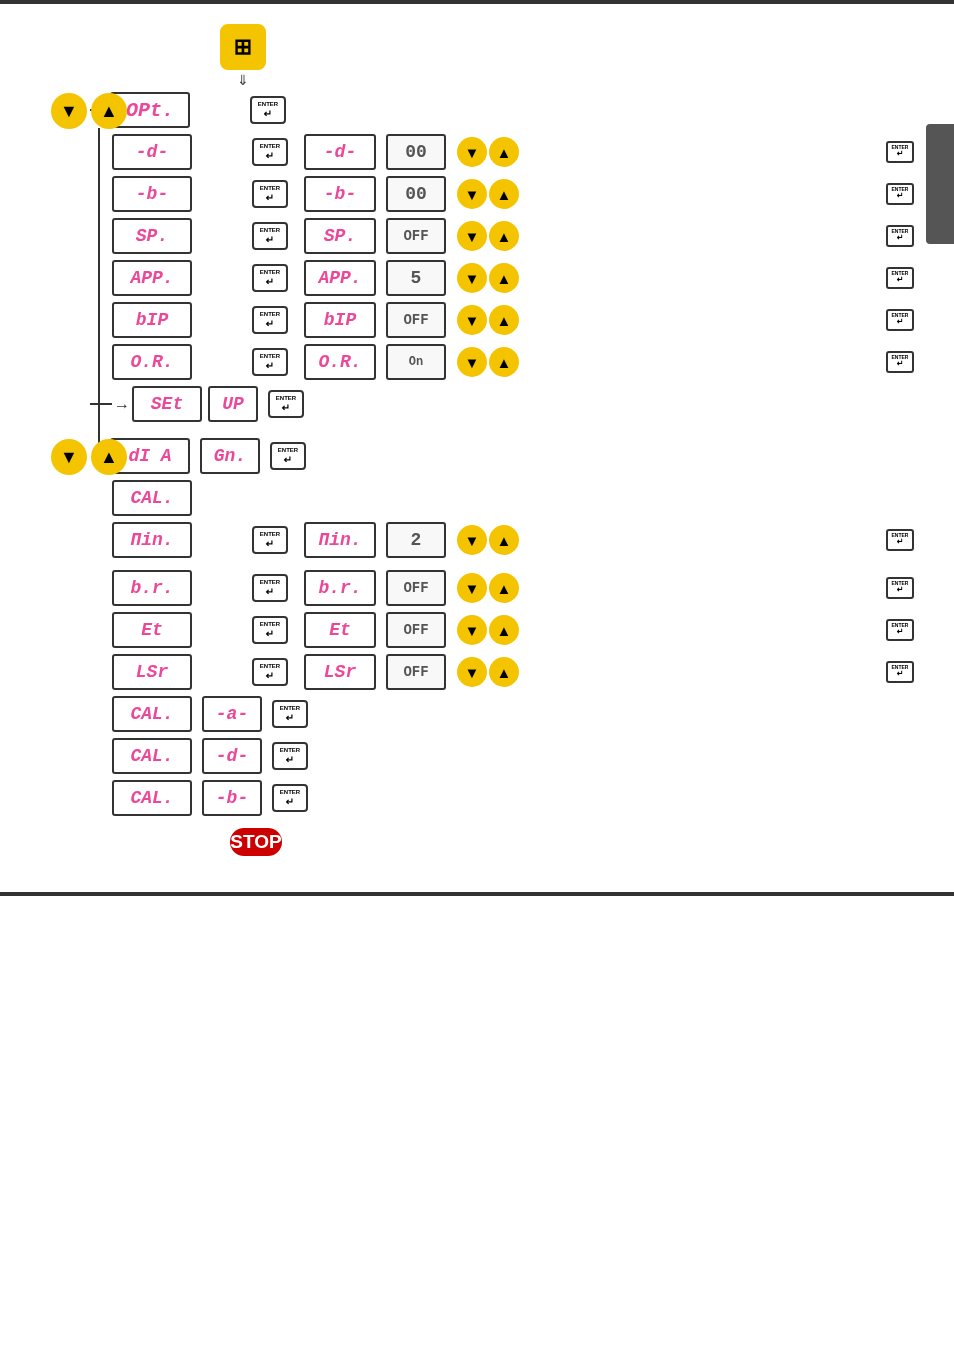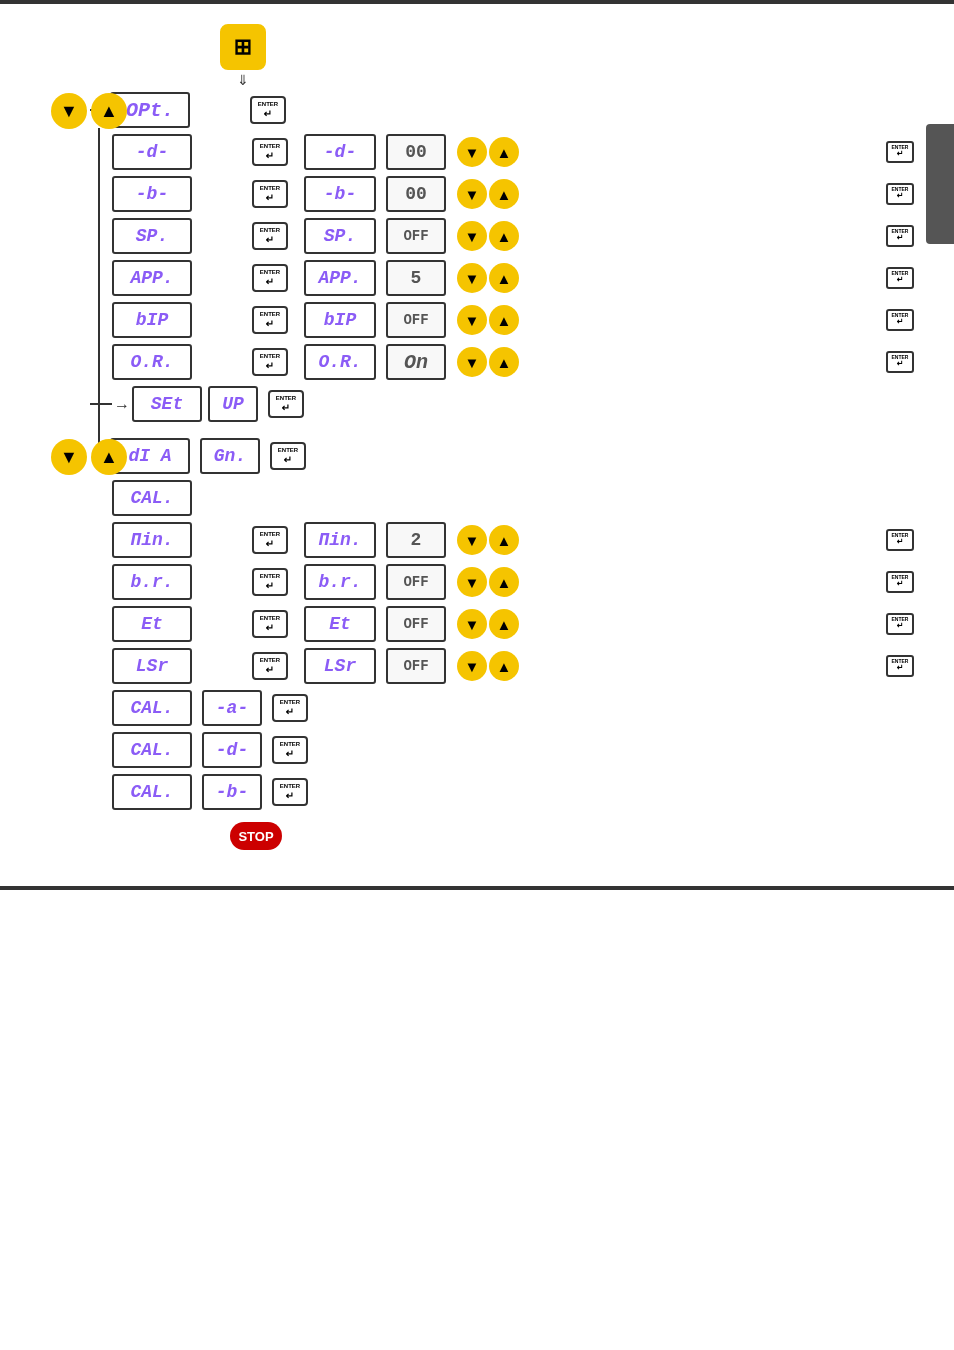--- a/index.html
+++ b/index.html
@@ -63,21 +63,21 @@
     .btn-red-round {
       display: inline-flex;
       align-items: center;
       justify-content: center;
       width: 52px;
       height: 28px;
       border-radius: 14px;
       background: #cc0000;
       color: #fff;
       font-weight: bold;
-      font-size: 13px;
+      font-size: 19px;
       cursor: pointer;
     }
     .btn-enter {
       display: inline-flex;
       align-items: center;
       justify-content: center;
       width: 36px;
       height: 28px;
       border: 2px solid #333;
       border-radius: 4px;
@@ -126,21 +126,21 @@
       justify-content: center;
       min-width: 72px;
       height: 36px;
       border: 2px solid #333;
       border-radius: 3px;
       background: #fff;
       font-family: 'Courier New', monospace;
       font-size: 18px;
       font-weight: bold;
       padding: 2px 6px;
-      color: #8b5cf6;
+      color: #ec4899;
     }
 
     
     .menu-icon-box {
       display: inline-flex;
       align-items: center;
       justify-content: center;
       width: 46px;
       height: 46px;
       border: 3px solid #F5C400;
@@ -312,21 +312,21 @@
       <div class="row" style="margin-left:22px; margin-bottom:6px;">
         <div class="display-box-label" style="min-width:80px; font-style:italic; font-size:18px;">O.R.</div>
         <div style="width:60px;"></div>
         <div class="btn-enter">
           <div style="font-size:6px; font-weight:bold;">ENTER</div>
           <div style="font-size:10px;">↵</div>
         </div>
         <div style="width:16px;"></div>
         <div class="display-box-label" style="min-width:72px; font-style:italic; font-size:18px;">O.R.</div>
         <div style="width:10px;"></div>
-        <div class="display-box" style="min-width:60px; font-size:20px;font-style:italic;">On</div>
+        <div class="display-box" style="min-width:60px; font-size:12px;">On</div>
         <div style="width:10px;"></div>
         <div class="btn-yellow-round" style="width:30px;height:30px;font-size:15px;">▼</div>
         <div class="btn-yellow-round" style="width:30px;height:30px;font-size:15px;">▲</div>
         <div style="flex:1;"></div>
         <div class="btn-enter-sm">
           <div style="font-size:5px; font-weight:bold;">ENTER</div>
           <div style="font-size:8px;">↵</div>
         </div>
       </div>
 
@@ -365,21 +365,21 @@
         </div>
       </div>
 
       <div class="row" style="margin-left:22px; margin-bottom:6px;">
         <div class="display-box-label" style="min-width:80px; font-style:italic; font-size:18px; font-weight:bold;">CAL.</div>
         <div style="width:60px;"></div>
 
         <div style="width:36px; height:28px;"></div>
       </div>
 
-      <div class="row" style="margin-left:22px; margin-bottom:6px;">
+      <div class="row" style="margin-left:22px; margin-bottom:12px;">
         <div class="display-box-label" style="min-width:80px; font-style:italic; font-size:18px;">Πin.</div>
         <div style="width:60px;"></div>
         <div class="btn-enter">
           <div style="font-size:6px; font-weight:bold;">ENTER</div>
           <div style="font-size:10px;">↵</div>
         </div>
         <div style="width:16px;"></div>
         <div class="display-box-label" style="min-width:72px; font-style:italic; font-size:18px;">Πin.</div>
         <div style="width:10px;"></div>
         <div class="display-box" style="min-width:60px; font-size:18px;">2</div>

